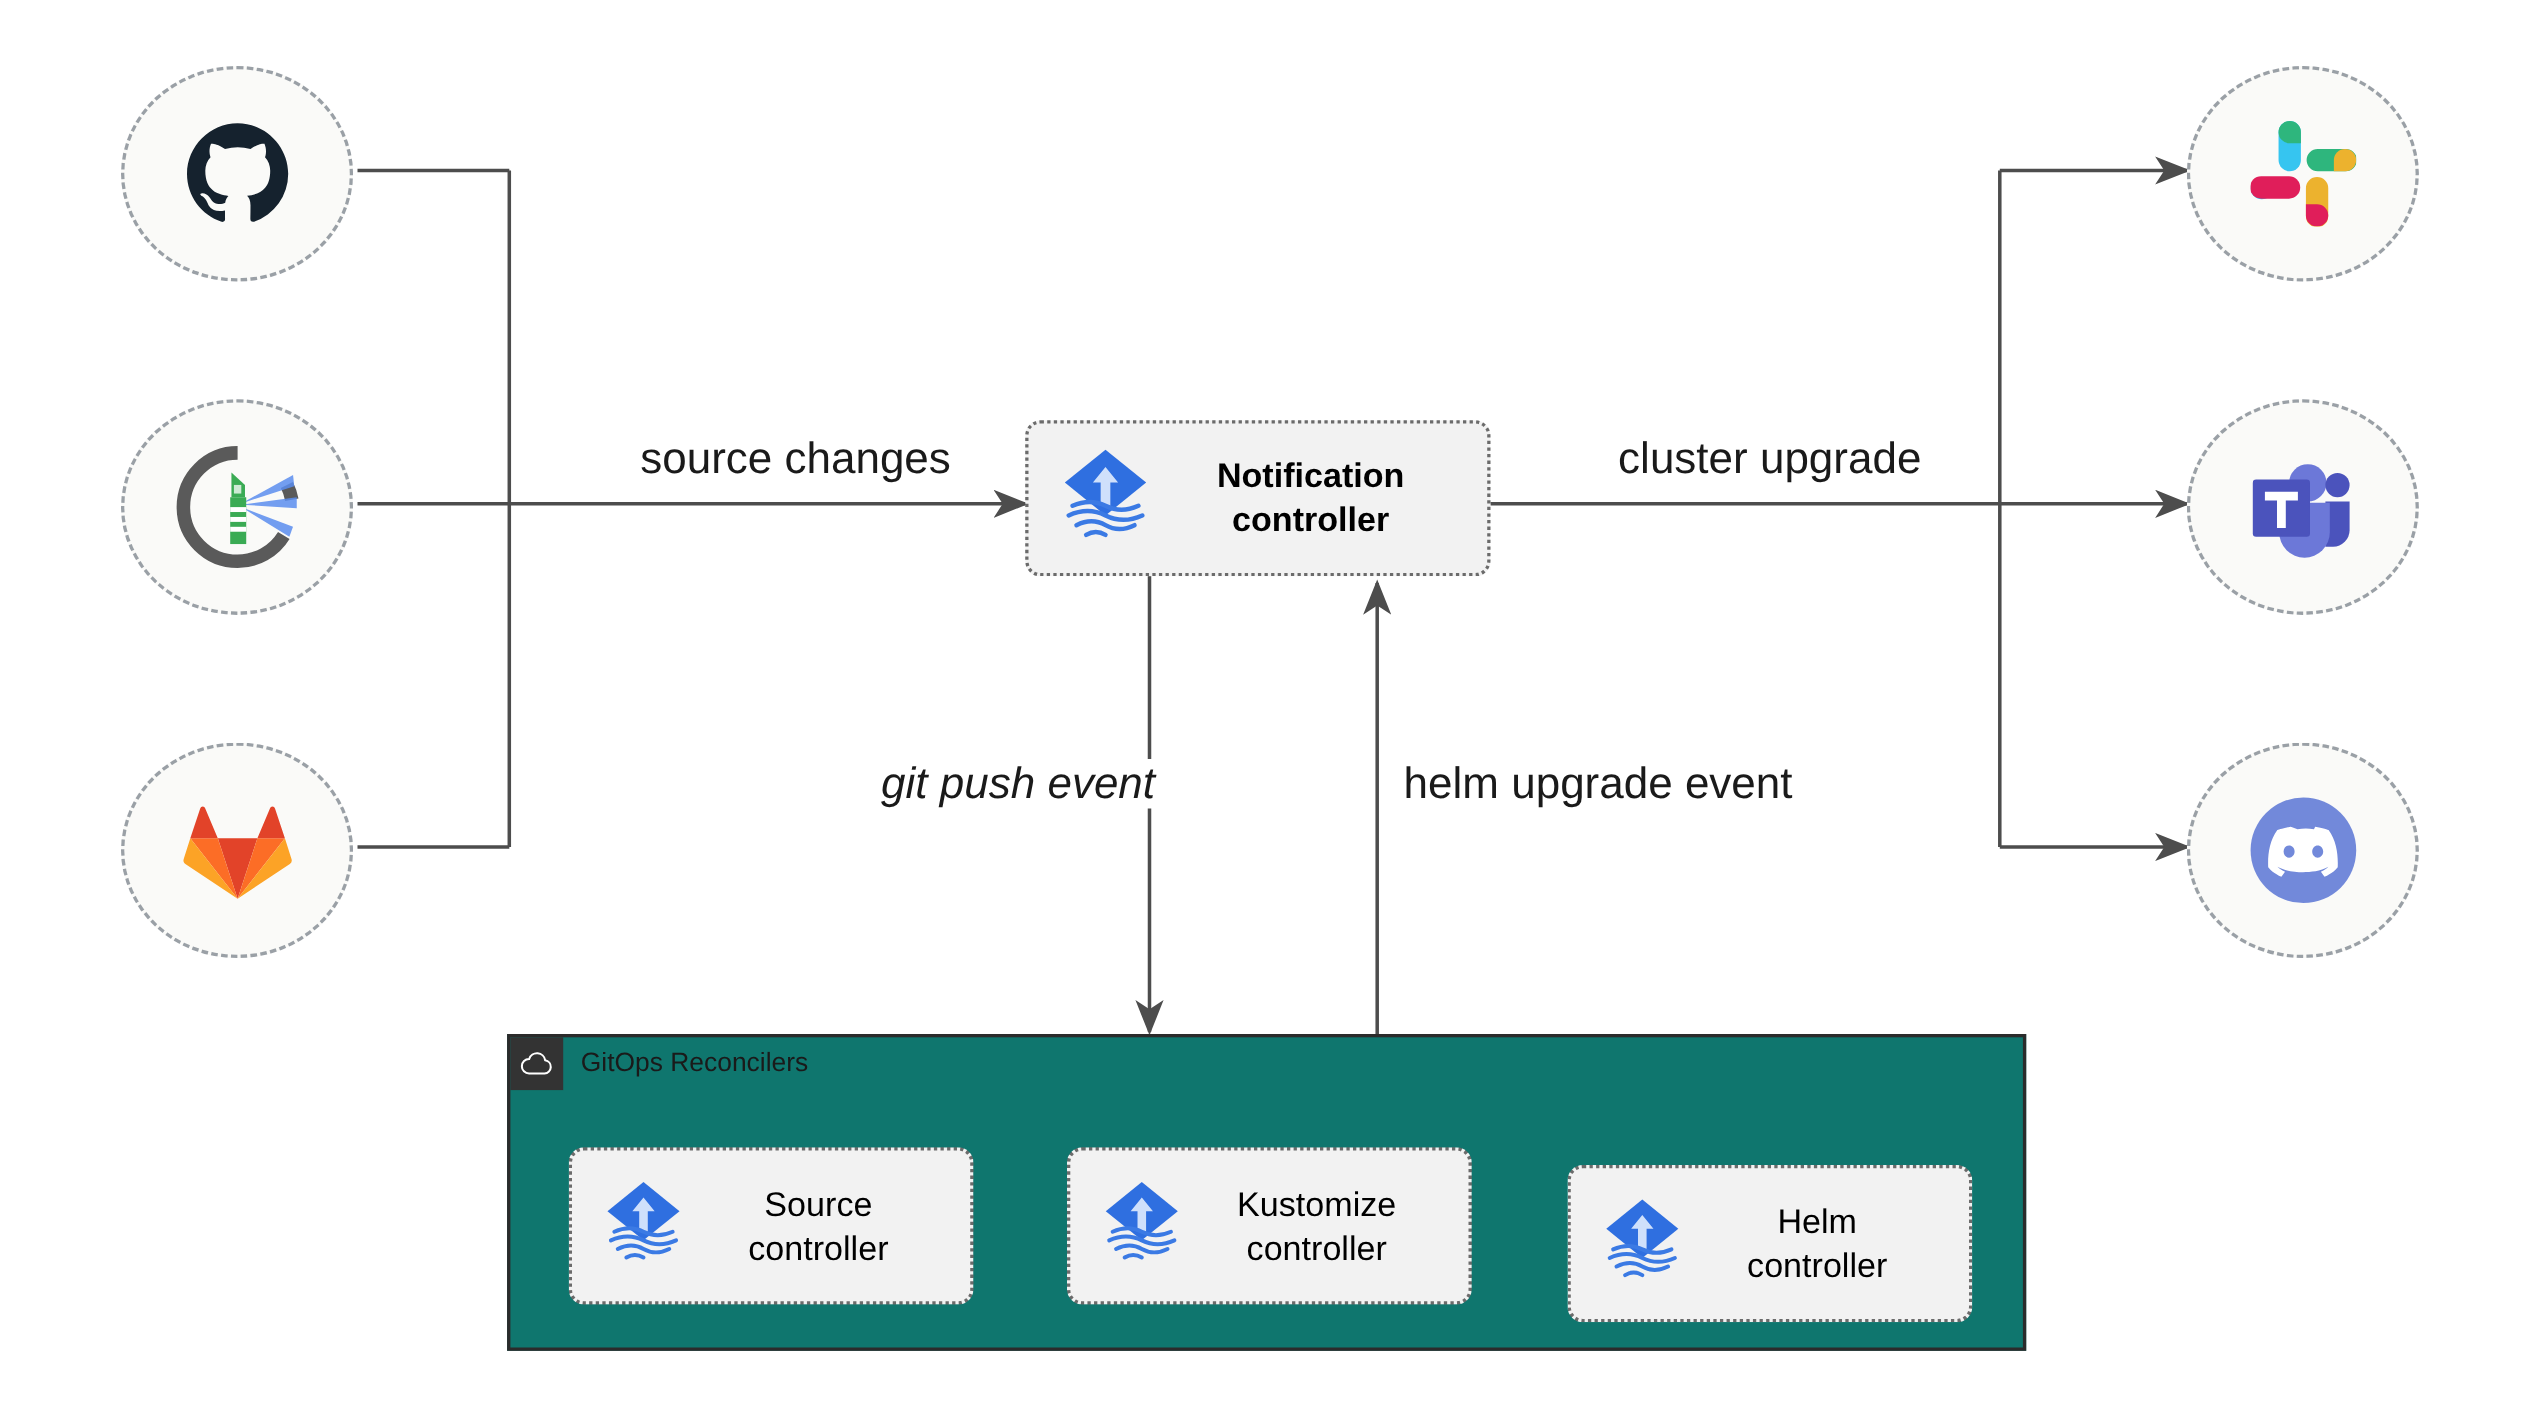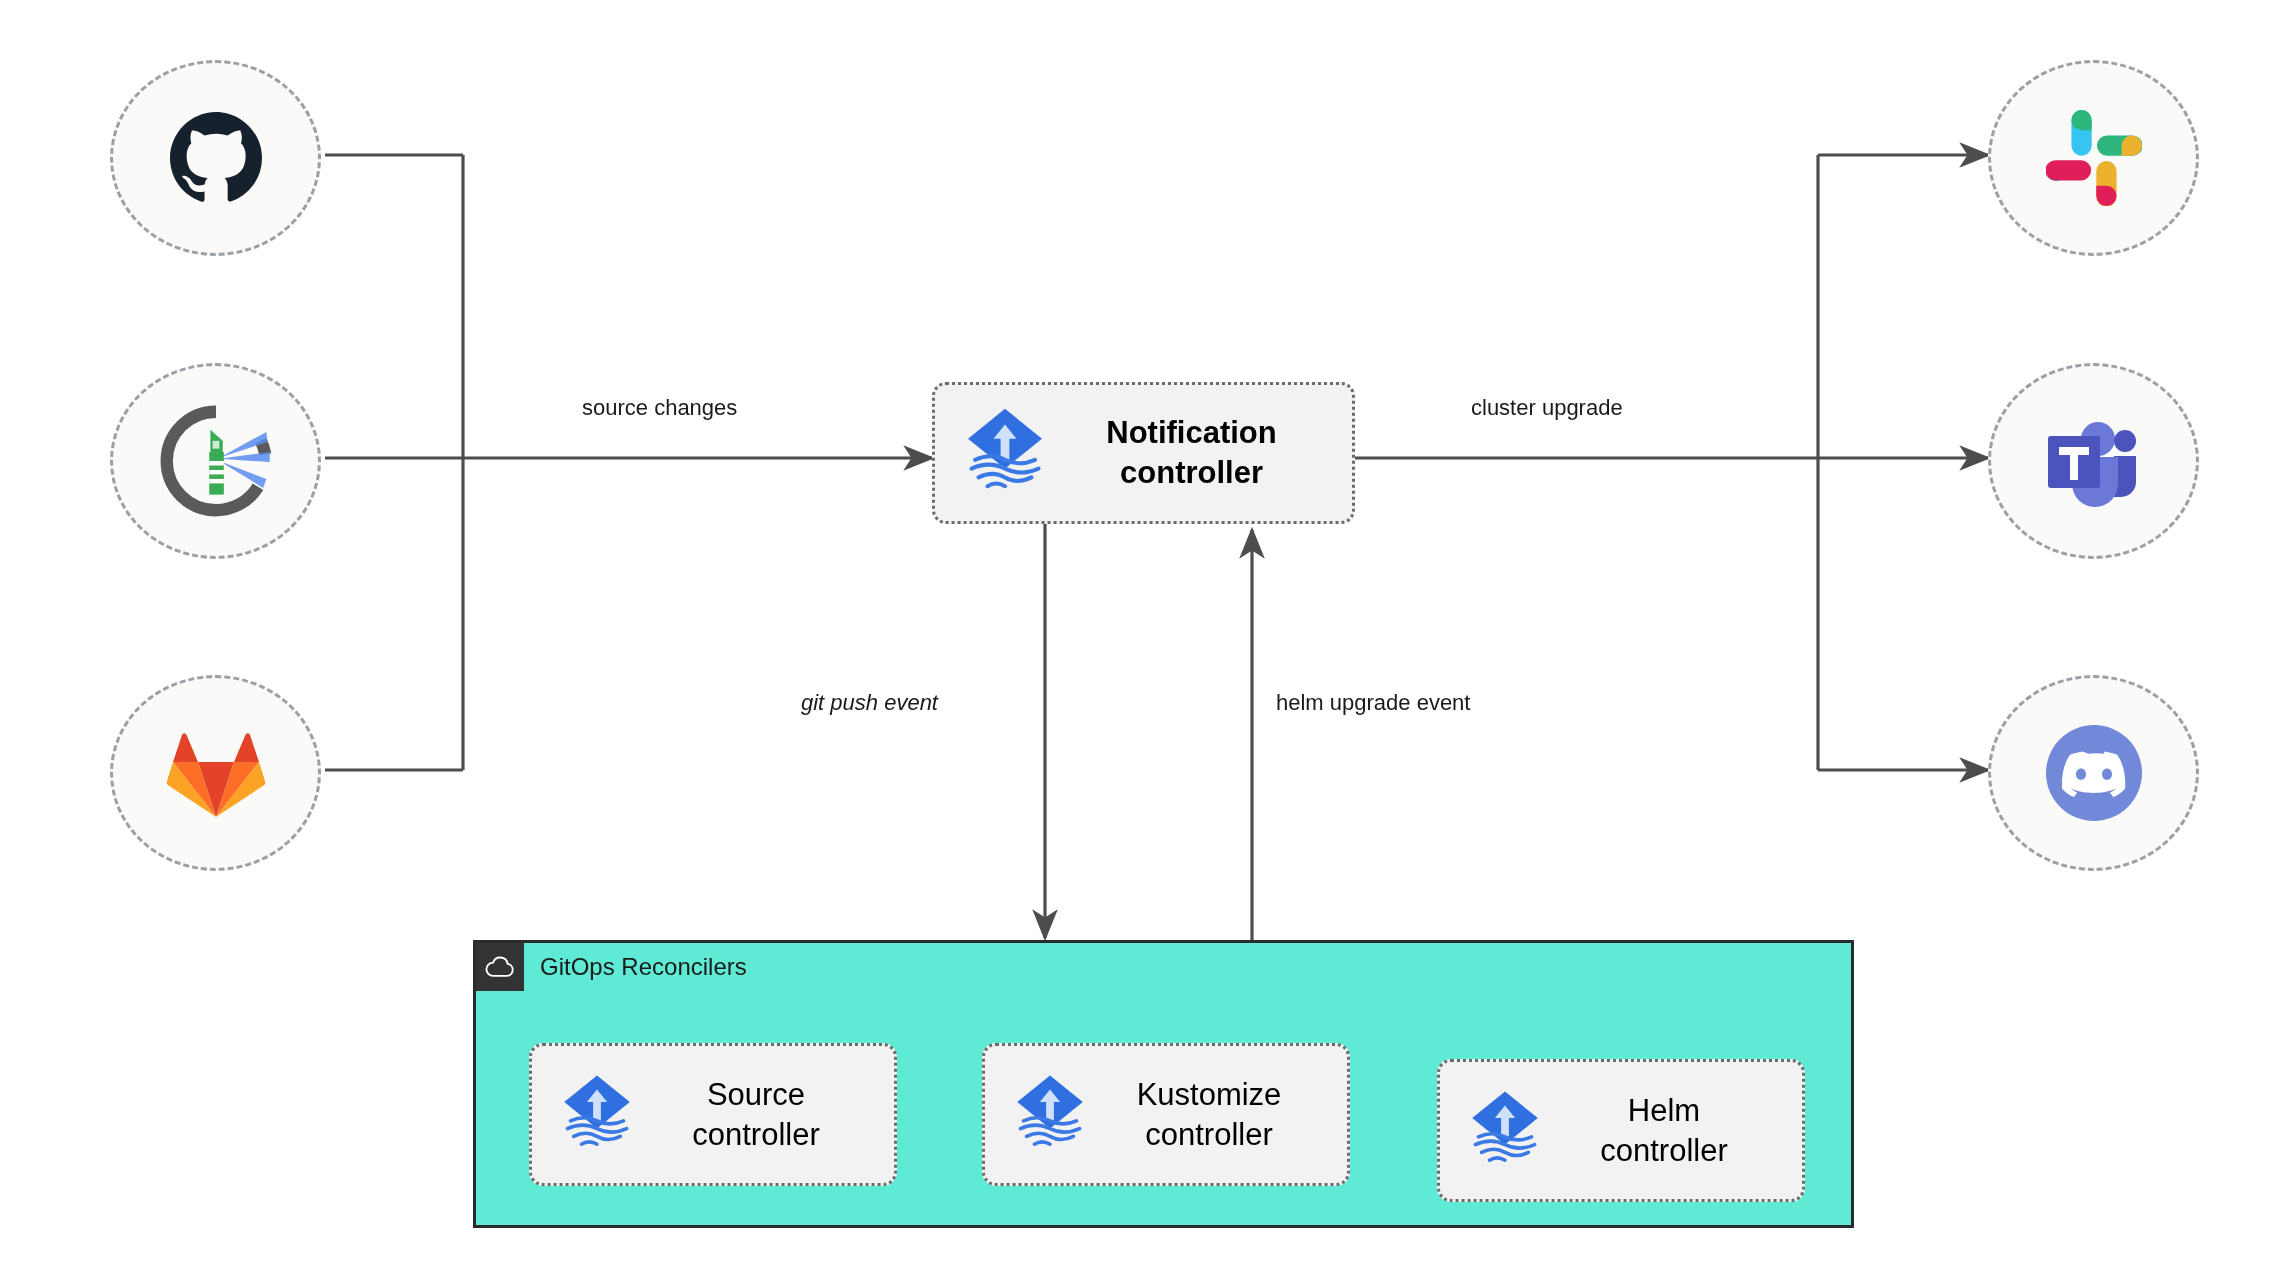--- a/index.html
+++ b/index.html
@@ -14,28 +14,28 @@
 
   
   .ctrl-box{position:absolute;background:#f2f2f2;border:3px dotted #6b6b6b;
             border-radius:14px;display:flex;align-items:center;box-sizing:border-box;}
   .ctrl-box .flux-mark{flex:0 0 auto;margin-left:26px;}
   .ctrl-box .ctrl-label{flex:1 1 auto;text-align:center;color:#000;
             font-size:31px;line-height:40px;padding-right:18px;white-space:pre-line;}
 
   
   #gitops-container{position:absolute;left:461px;top:940px;width:1381px;height:288px;
-                    border:3px solid #2b2b2b;box-sizing:border-box;background:#5eead4;margin-left:12px;}
+                    border:3px solid #2b2b2b;box-sizing:border-box;background:#0f766e;}
   #gitops-header{position:absolute;left:0;top:0;height:48px;display:flex;align-items:center;}
   #gitops-icon-box{width:48px;height:48px;background:#333333;display:flex;
                    align-items:center;justify-content:center;}
   #gitops-title{margin-left:16px;font-size:24px;color:#1a1a1a;}
 
   
-  .edge-label{position:absolute;font-size:22px;color:#1a1a1a;white-space:nowrap;
+  .edge-label{position:absolute;font-size:40px;color:#1a1a1a;white-space:nowrap;
               background:#ffffff;padding:0 8px;}
 
   svg.wires{position:absolute;left:0;top:0;width:2292px;height:1284px;
             pointer-events:none;overflow:visible;}
 </style>
 </head>
 <body>
 
 <div id="stage">
 

